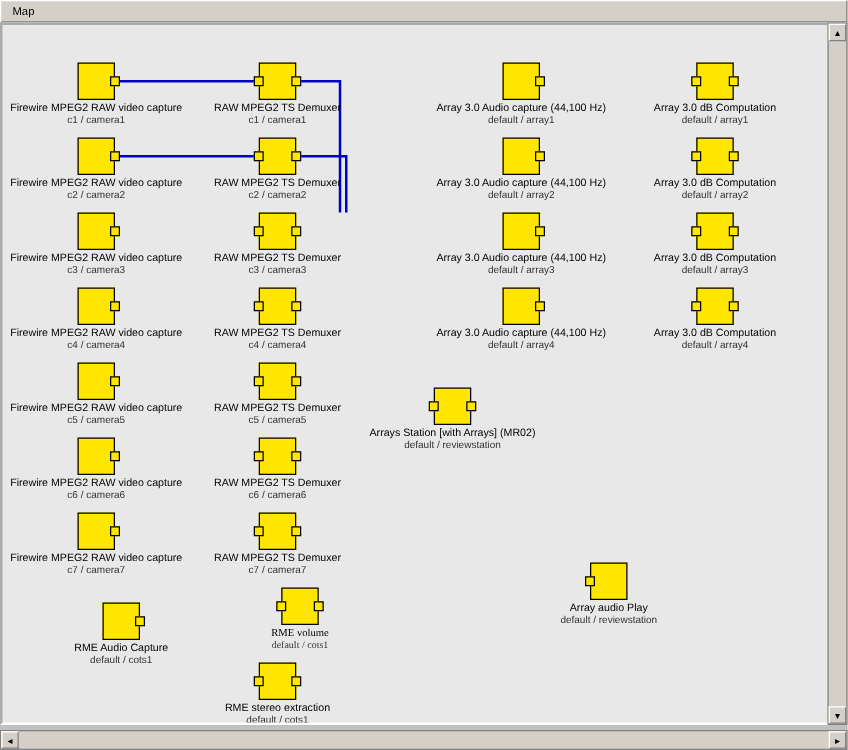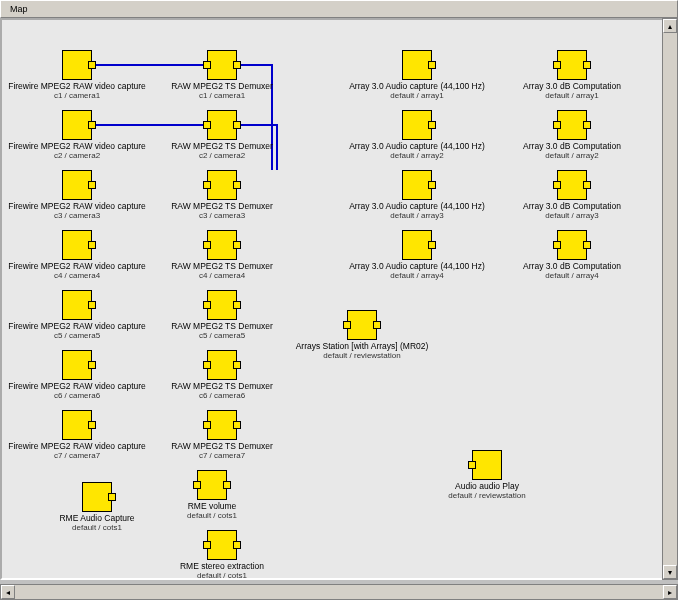--- a/index.html
+++ b/index.html
@@ -152,21 +152,21 @@
           <div class="node-box"></div>
           <div class="node-label">RAW MPEG2 TS Demuxer</div>
           <div class="node-sub">c7 / camera7</div>
         </div>
         <div class="node" style="left: 25px; top: 462px;">
           <div class="port" style="left: 81px; top: 11px;"></div>
           <div class="node-box"></div>
           <div class="node-label">RME Audio Capture</div>
           <div class="node-sub">default / cots1</div>
         </div>
-        <div class="node" style="left: 140px; top: 450px;">
+        <div class="node" style="left: 168px; top: 450px; font-family: Liberation Serif, serif;">
           <div class="port" style="left: 51px; top: 11px;"></div>
           <div class="port" style="left: 81px; top: 11px;"></div>
           <div class="node-box"></div>
           <div class="node-label">RME volume</div>
           <div class="node-sub">default / cots1</div>
         </div>
         <div class="node" style="left: 150px; top: 510px;">
           <div class="port" style="left: 51px; top: 11px;"></div>
           <div class="port" style="left: 81px; top: 11px;"></div>
           <div class="node-box"></div>
@@ -228,21 +228,21 @@
         <div class="node" style="left: 290px; top: 290px;">
           <div class="port" style="left: 51px; top: 11px;"></div>
           <div class="port" style="left: 81px; top: 11px;"></div>
           <div class="node-box"></div>
           <div class="node-label">Arrays Station [with Arrays] (MR02)</div>
           <div class="node-sub">default / reviewstation</div>
         </div>
         <div class="node" style="left: 415px; top: 430px;">
           <div class="port" style="left: 51px; top: 11px;"></div>
           <div class="node-box"></div>
-          <div class="node-label">Audio audio Play</div>
+          <div class="node-label">Array audio Play</div>
           <div class="node-sub">default / reviewstation</div>
         </div>
       </div>
   </div>
 </div>
 
 <div class="scrollbar-v">
   <div class="sb-btn" style="top:0">▴</div>
   <div class="sb-btn" style="bottom:0">▾</div>
 </div>

